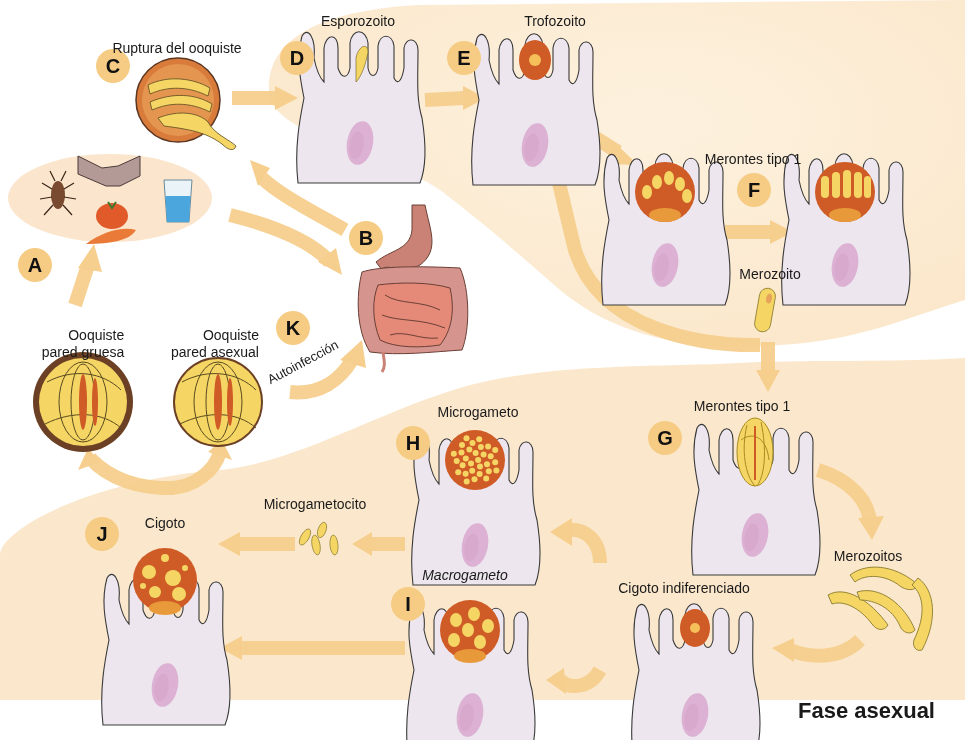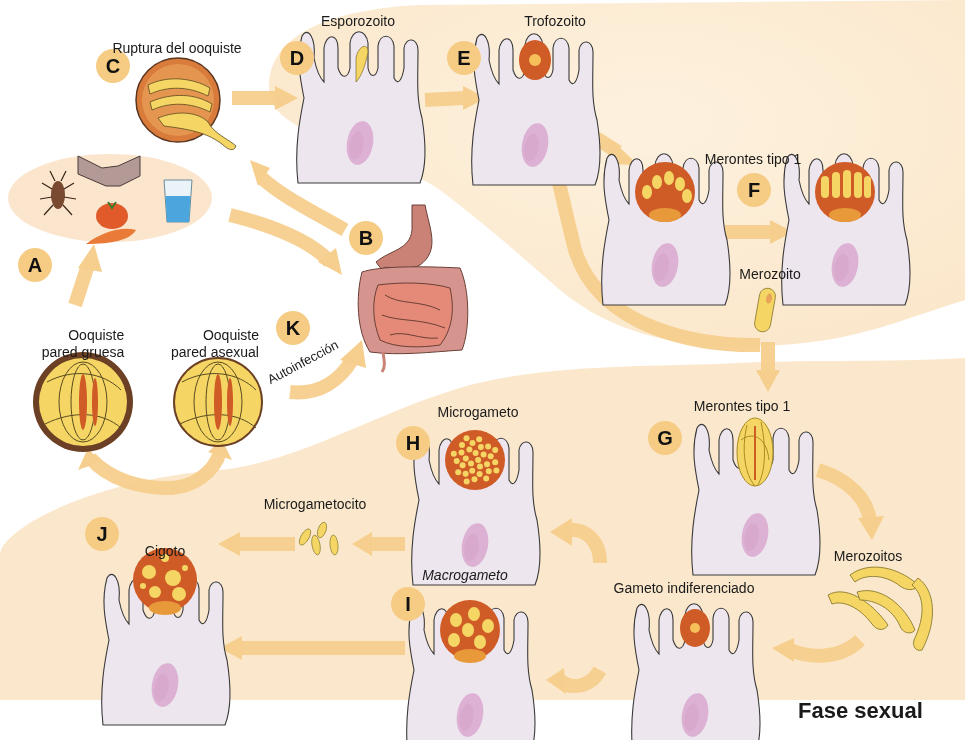--- a/index.html
+++ b/index.html
@@ -249,46 +249,46 @@
     <ellipse cx="0" cy="-6" rx="16" ry="13" fill="#e05a2a"></ellipse>
     <path d="M-4,-20 L0,-14 L4,-20" stroke="#3a7a30" stroke-width="2" fill="none"></path>
     <path d="M-26,22 C-10,10 10,4 24,8 C18,18 0,22 -26,22 Z" fill="#ea7a38"></path>
   </g>
   <g transform="translate(178,200)">
     <path d="M-14,-20 L14,-20 L11,22 L-11,22 Z" fill="#eaf4f8" stroke="#6a8a9a" stroke-width="1"></path>
     <path d="M-12.5,-4 L12.5,-4 L11,22 L-11,22 Z" fill="#4aa6dc"></path>
   </g>
 </svg>
 
-<div class="phase" style="left:798px;top:698px;">Fase sexual</div>
+<div class="phase" style="left:798px;top:698px;">Fase asexual</div>
 
 <div class="badge" style="left:35px;top:265px;">A</div>
 <div class="badge" style="left:366px;top:238px;">B</div>
 <div class="badge" style="left:113px;top:66px;">C</div>
 <div class="badge" style="left:297px;top:58px;">D</div>
 <div class="badge" style="left:464px;top:58px;">E</div>
 <div class="badge" style="left:754px;top:190px;">F</div>
 <div class="badge" style="left:665px;top:438px;">G</div>
 <div class="badge" style="left:413px;top:443px;">H</div>
 <div class="badge" style="left:408px;top:604px;">I</div>
 <div class="badge" style="left:102px;top:534px;">J</div>
 <div class="badge" style="left:293px;top:328px;">K</div>
 
 <div class="lbl" style="left:177px;top:28px;margin-top:12px;">Ruptura del ooquiste</div>
 <div class="lbl" style="left:358px;top:13px;text-align:center;">Esporozoito</div>
 <div class="lbl" style="left:528px;top:13px;margin-left:27px;">Trofozoito</div>
 <div class="lbl" style="left:753px;top:151px;">Merontes tipo 1</div>
 <div class="lbl" style="left:770px;top:266px;text-align:center;">Merozoito</div>
 <div class="lbl" style="left:742px;top:398px;">Merontes tipo 1</div>
 <div class="lbl" style="left:868px;top:548px;">Merozoitos</div>
-<div class="lbl" style="left:684px;top:580px;">Gameto indiferenciado</div>
+<div class="lbl" style="left:684px;top:580px;">Cigoto indiferenciado</div>
 <div class="lbl" style="left:478px;top:404px;">Microgameto</div>
 <div class="lbl" style="left:465px;top:567px;font-style:italic;">Macrogameto</div>
 <div class="lbl" style="left:315px;top:496px;">Microgametocito</div>
-<div class="lbl" style="left:165px;top:543px;">Cigoto</div>
+<div class="lbl" style="left:165px;top:515px;">Cigoto</div>
 <div class="lbl2" style="left:83px;top:312px;">
   <div>Ooquiste</div>
   <div>pared gruesa</div>
 </div>
 <div class="lbl2" style="left:215px;top:312px;">
   <div>Ooquiste</div>
   <div>pared asexual</div>
 </div>
 <div class="rot" style="left:272px;top:372px;">Autoinfección</div>
 

